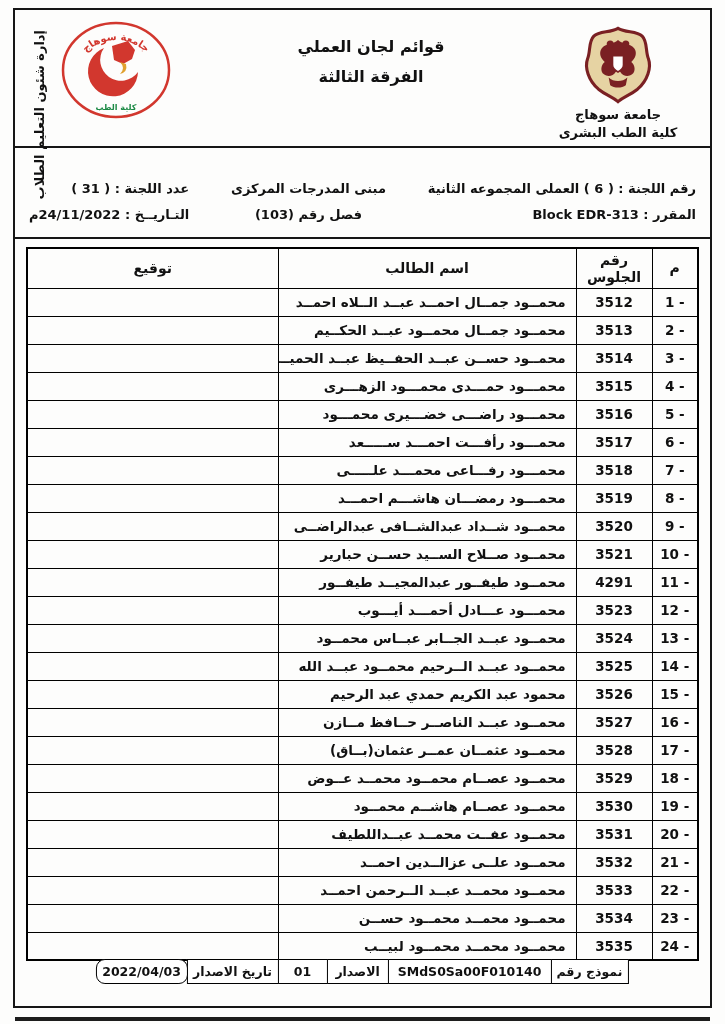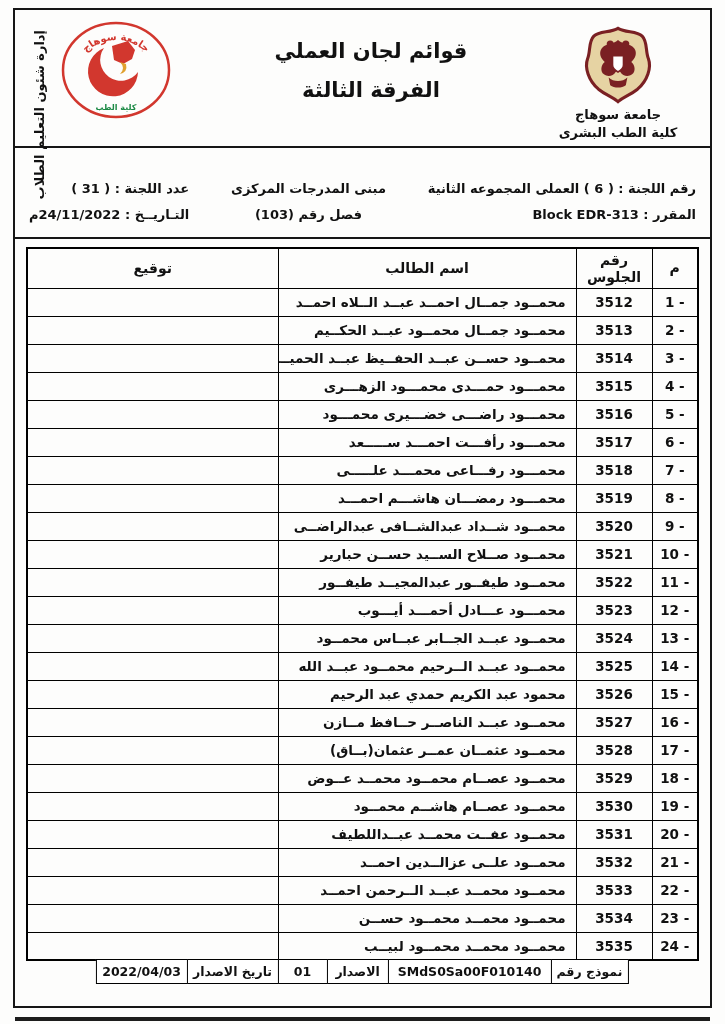--- a/index.html
+++ b/index.html
@@ -6,21 +6,21 @@
   body { margin:0; background:#e9e9e9; font-family:"DejaVu Sans", sans-serif; }
   .page { width:725px; height:1024px; background:#fdfdfc; position:relative; margin:0 auto;
           color:#111; overflow:hidden; direction:rtl; }
   .frame { position:absolute; top:8px; left:13px; right:13px; bottom:16px;
            border:2px solid #161616; padding:6px 8px 0; }
   
   .header { display:flex; align-items:flex-start; }
   .hdr-right { width:168px; text-align:center; padding-top:10px; }
   .emblem { width:78px; height:78px; display:block; margin:0 auto 2px; }
   .uni-name { font-size:13px; font-weight:bold; line-height:1.4; }
-  .hdr-center { flex:1; text-align:center; padding-top:16px; font-size:21px; font-weight:bold; line-height:1.85; }
+  .hdr-center { flex:1; text-align:center; padding-top:16px; font-size:16px; font-weight:bold; line-height:1.85; }
   .hdr-left { width:185px; display:flex; justify-content:center; padding-top:4px; }
   .stamp { width:112px; height:100px; }
   .rule { border-top:2px solid #161616; margin:4px -8px 0; }
   
   .info { display:flex; justify-content:space-between; padding:8px 6px 5px; font-size:13px; font-weight:bold; }
   .info-col { line-height:2.0;margin-top:20px; }
   .info-col.center { text-align:center; }
   
   .students { border-collapse:collapse; width:calc(100% - 6px); margin:8px auto 0;
               border:2px solid #000; table-layout:fixed; }
@@ -34,21 +34,21 @@
   
   .footer { position:absolute; bottom:22px; right:50%; transform:translateX(50%);
             display:flex; direction:rtl; font-size:12.5px; font-weight:bold; white-space:nowrap; }
   .fcell { border:1px solid #000; height:25px; line-height:23px; text-align:center; padding:0 5px;
            margin-left:-1px; background:#fff; }
   .fcell:nth-child(1){ min-width:76px; }
   .fcell:nth-child(2){ min-width:164px; direction:ltr; }
   .fcell:nth-child(3){ min-width:62px; }
   .fcell:nth-child(4){ min-width:50px; }
   .fcell:nth-child(5){ min-width:92px; }
-  .fcell:nth-child(6){ min-width:92px; }
+  .fcell:nth-child(6){ min-width:92px;border-radius:9px; }
   
   .dept-vertical { position:absolute; top:180px; left:32px; width:150px; height:18px;
                    transform:rotate(-90deg); transform-origin:0 0; font-size:13px; font-weight:bold;
                    text-align:center; white-space:nowrap; }
   .bottom-edge { position:absolute; bottom:3px; left:15px; right:15px; height:4px; background:#1d1d1d; }
 </style>
 </head>
 <body>
 
 <div class="page">
@@ -184,21 +184,21 @@
 
   <tr>
     <td class="c-idx">10 -</td>
     <td class="c-seat">3521</td>
     <td class="c-name">محمــود صــلاح الســيد حســن حبارير</td>
     <td class="c-sig"></td>
   </tr>
 
   <tr>
     <td class="c-idx">11 -</td>
-    <td class="c-seat">3522</td>
+    <td class="c-seat">4291</td>
     <td class="c-name">محمــود طيفــور عبدالمجيــد طيفــور</td>
     <td class="c-sig"></td>
   </tr>
 
   <tr>
     <td class="c-idx">12 -</td>
     <td class="c-seat">3523</td>
     <td class="c-name">محمـــود عـــادل أحمـــد أيـــوب</td>
     <td class="c-sig"></td>
   </tr>

